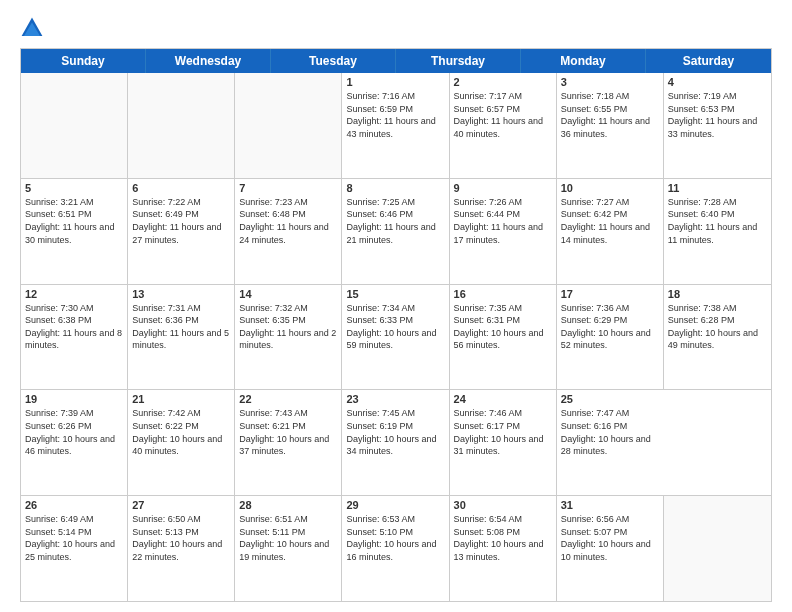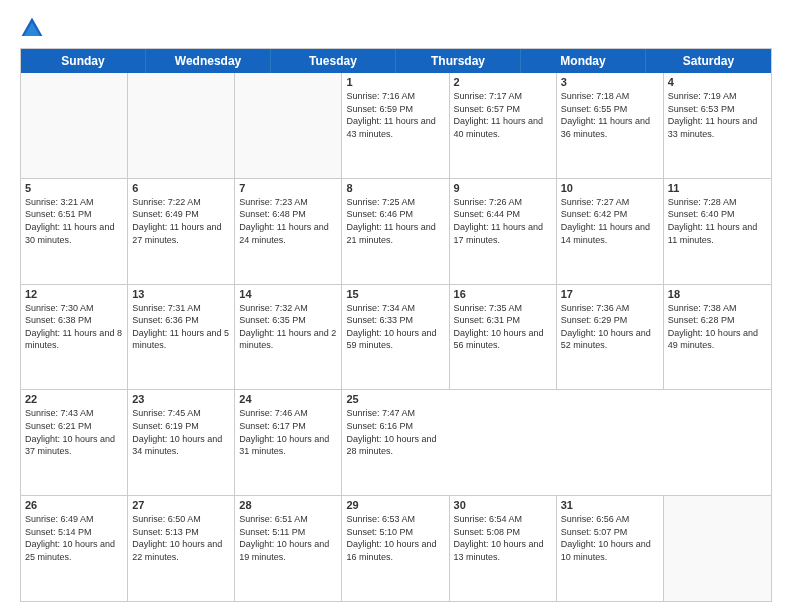--- a/index.html
+++ b/index.html
@@ -249,20 +249,32 @@
           </div>
           <div class="cal-cell">
             <span class="day-num">18</span>
             <div class="cell-text">Sunrise: 7:38 AM
 Sunset: 6:28 PM
 Daylight: 10 hours and 49 minutes.</div>
           </div>
         </div>
         <div class="cal-row">
           <div class="cal-cell">
+            <span class="day-num">19</span>
+            <div class="cell-text">Sunrise: 7:39 AM
+Sunset: 6:26 PM
+Daylight: 10 hours and 46 minutes.</div>
+          </div>
+          <div class="cal-cell">
+            <span class="day-num">21</span>
+            <div class="cell-text">Sunrise: 7:42 AM
+Sunset: 6:22 PM
+Daylight: 10 hours and 40 minutes.</div>
+          </div>
+          <div class="cal-cell">
             <span class="day-num">22</span>
             <div class="cell-text">Sunrise: 7:43 AM
 Sunset: 6:21 PM
 Daylight: 10 hours and 37 minutes.</div>
           </div>
           <div class="cal-cell">
             <span class="day-num">23</span>
             <div class="cell-text">Sunrise: 7:45 AM
 Sunset: 6:19 PM
 Daylight: 10 hours and 34 minutes.</div>

